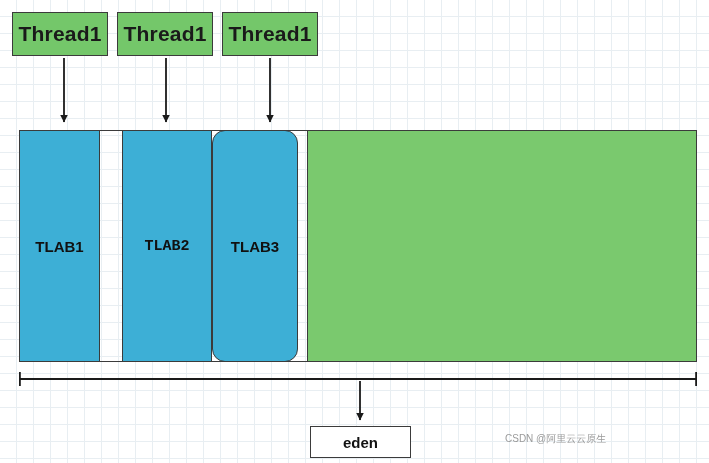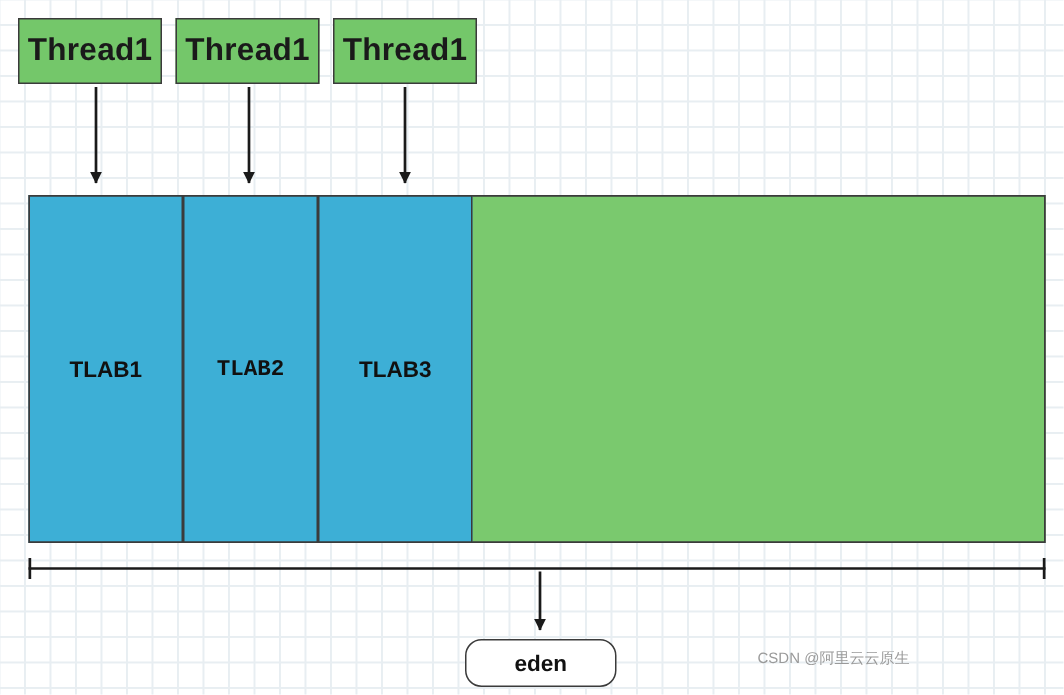--- a/index.html
+++ b/index.html
@@ -100,27 +100,27 @@
   </div>
   <div class="thread-box" style="left:117px; top:12px; width:96px; height:44px;">
     <span>Thread1</span>
   </div>
   <div class="thread-box" style="left:222px; top:12px; width:96px; height:44px;">
     <span>Thread1</span>
   </div>
 
   <div class="eden-region" style="left:307px; top:130px; width:390px; height:232px;"></div>
 
-  <div class="tlab-box" style="left:19px; top:130px; width:103px; height:232px;">
+  <div class="tlab-box" style="left:19px; top:130px; width:81px; height:232px;">
     <span>TLAB1</span>
   </div>
   <div class="tlab-box" style="left:122px; top:130px; width:90px; height:232px;font-family:Liberation Mono, monospace;">
     <span>TLAB2</span>
   </div>
-  <div class="tlab-box" style="left:212px; top:130px; width:103px; height:232px;">
+  <div class="tlab-box" style="left:212px; top:130px; width:86px; height:232px;border-radius:13px;">
     <span>TLAB3</span>
   </div>
 
   <div class="memory-outline" style="left:19px; top:130px; width:678px; height:232px;"></div>
 
   <svg class="overlay">
     <defs>
       <marker id="arrowhead" markerWidth="9" markerHeight="9" refX="7.5" refY="4" orient="auto" markerUnits="userSpaceOnUse">
         <path d="M0,0 L8,4 L0,8 z" fill="#1a1a1a"></path>
       </marker>
@@ -129,19 +129,19 @@
     <line x1="166" y1="58" x2="166" y2="122" stroke="#1a1a1a" stroke-width="1.8" marker-end="url(#arrowhead)"></line>
     <line x1="270" y1="58" x2="270" y2="122" stroke="#1a1a1a" stroke-width="1.8" marker-end="url(#arrowhead)"></line>
 
     <line x1="19" y1="379" x2="697" y2="379" stroke="#1a1a1a" stroke-width="1.8"></line>
     <line x1="19.9" y1="372" x2="19.9" y2="386" stroke="#1a1a1a" stroke-width="1.8"></line>
     <line x1="696.1" y1="372" x2="696.1" y2="386" stroke="#1a1a1a" stroke-width="1.8"></line>
 
     <line x1="360" y1="381" x2="360" y2="420" stroke="#1a1a1a" stroke-width="1.8" marker-end="url(#arrowhead)"></line>
   </svg>
 
-  <div class="eden-label-box" style="left:310px; top:426px; width:101px; height:32px;border-radius:11px;">
+  <div class="eden-label-box" style="left:310px; top:426px; width:101px; height:32px;">
     <span>eden</span>
   </div>
 
   <div class="watermark" style="left:505px; top:432px;">CSDN @阿里云云原生</div>
 
 </div>
 
 </body></html>

